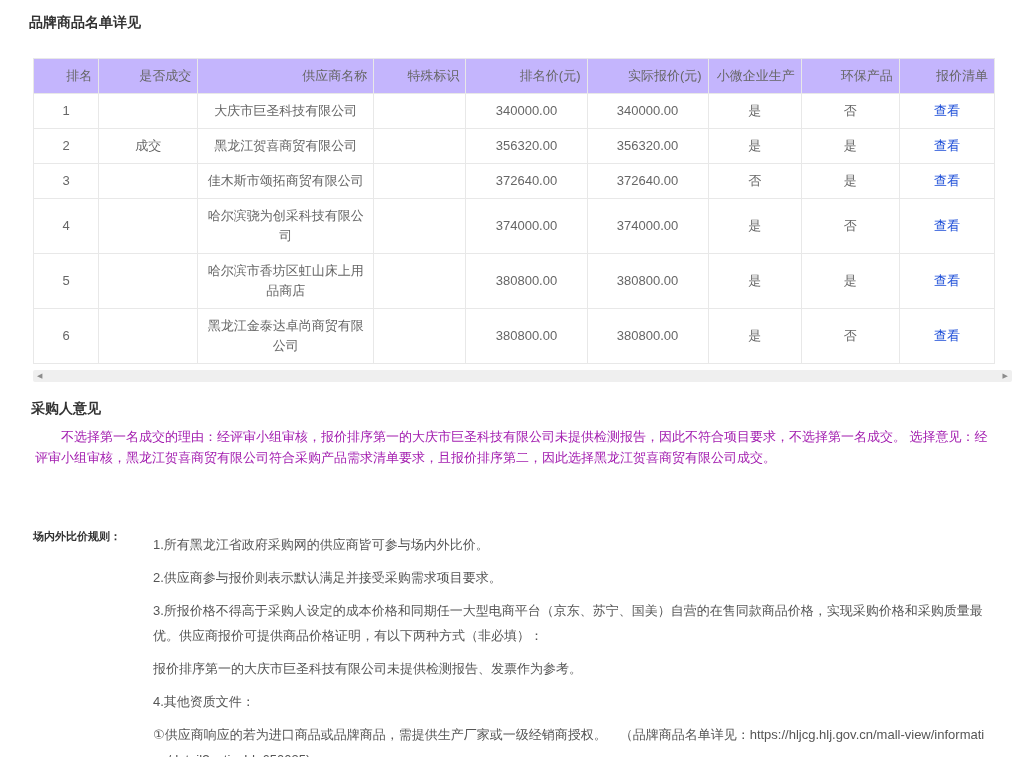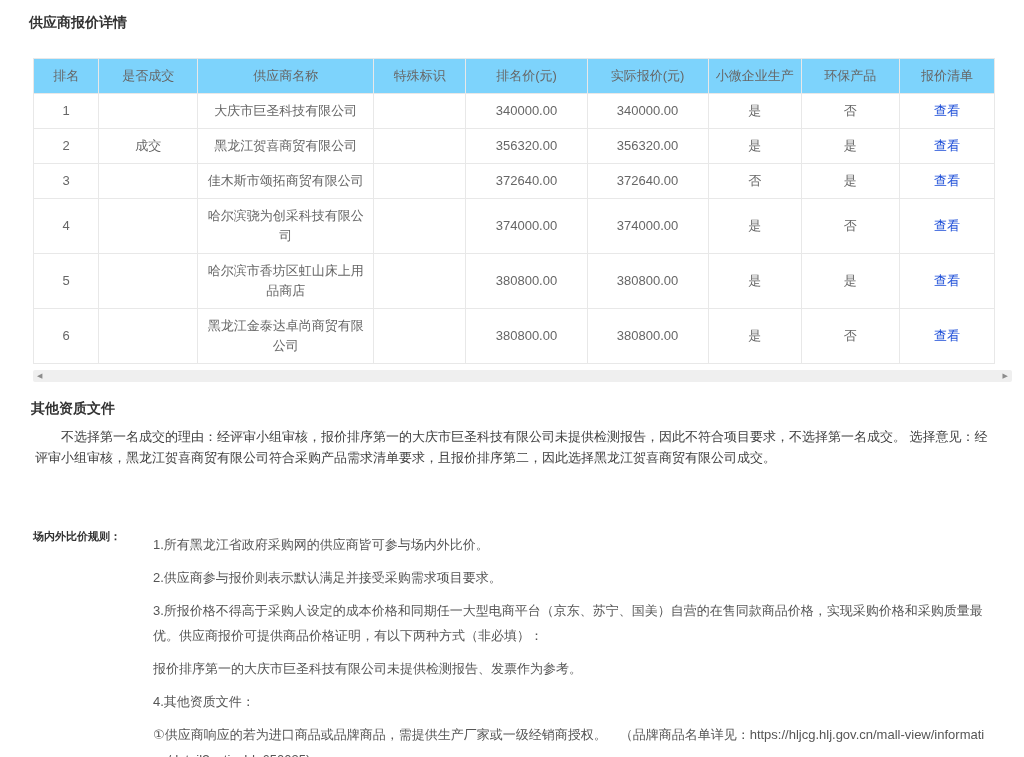--- a/index.html
+++ b/index.html
@@ -34,23 +34,24 @@
   table.quote-table th, table.quote-table td {
     border: 1px solid #e8e8e8;
     text-align: center;
     vertical-align: middle;
     line-height: 20px;
     padding: 7px 6px;
     font-weight: normal;
     word-break: break-all;
   }
   table.quote-table thead th {
-    background: #7dd3fc;
+    background: #c4b5fd;
     color: #666;
     height: 34px;
+    text-align: right;
   }
   table.quote-table tbody td { height: 34px; background: #fff; }
   td.supplier-cell { padding: 7px 2px; }
   .view-link {
     color: #1d4ed8;
     cursor: pointer;
     text-decoration: none;
   }
 
   
@@ -85,21 +86,21 @@
   .hscrollbar .arr.left  { left: 4px; }
   .hscrollbar .arr.right { right: 4px; }
 
   
   .opinion-title { margin-top: 18px; }
   .opinion-text {
     margin-top: 8px;
     padding-left: 4px;
     font-size: 13px;
     line-height: 21px;
-    color: #404040;
+    color: #a21caf;
     text-indent: 2em;
   }
 
   
   .rules {
     margin-top: 56px;
     display: flex;
     align-items: flex-start;
     margin-left: 2px;
   }
@@ -117,21 +118,21 @@
     color: #555;
     line-height: 25px;
   }
   .rules-body p { margin: 8px; word-break: break-all; }
 </style>
 </head>
 <body>
 
 <div class="page">
 
-  <div class="section-title page-title">供应商报价详情</div>
+  <div class="section-title page-title">品牌商品名单详见</div>
 
   <div class="table-wrap">
     <table class="quote-table">
       <colgroup>
         <col class="col-rank">
           <col class="col-deal">
           <col class="col-supplier">
           <col class="col-special">
         <col class="col-rankprice">
           <col class="col-actualprice">
@@ -221,21 +222,21 @@
         </tr>
       </tbody>
     </table>
   </div>
 
   <div class="hscrollbar">
     <span class="arr left">◀</span>
     <span class="arr right">▶</span>
   </div>
 
-  <div class="section-title opinion-title">其他资质文件</div>
+  <div class="section-title opinion-title">采购人意见</div>
   <p class="opinion-text">不选择第一名成交的理由：经评审小组审核，报价排序第一的大庆市巨圣科技有限公司未提供检测报告，因此不符合项目要求，不选择第一名成交。 选择意见：经评审小组审核，黑龙江贺喜商贸有限公司符合采购产品需求清单要求，且报价排序第二，因此选择黑龙江贺喜商贸有限公司成交。</p>
 
   <div class="rules">
     <div class="rules-label">场内外比价规则：</div>
     <div class="rules-body">
       <p>1.所有黑龙江省政府采购网的供应商皆可参与场内外比价。</p>
       <p>2.供应商参与报价则表示默认满足并接受采购需求项目要求。</p>
       <p>3.所报价格不得高于采购人设定的成本价格和同期任一大型电商平台（京东、苏宁、国美）自营的在售同款商品价格，实现采购价格和采购质量最优。供应商报价可提供商品价格证明，有以下两种方式（非必填）：</p>
       <p>报价排序第一的大庆市巨圣科技有限公司未提供检测报告、发票作为参考。</p>
       <p>4.其他资质文件：</p>

